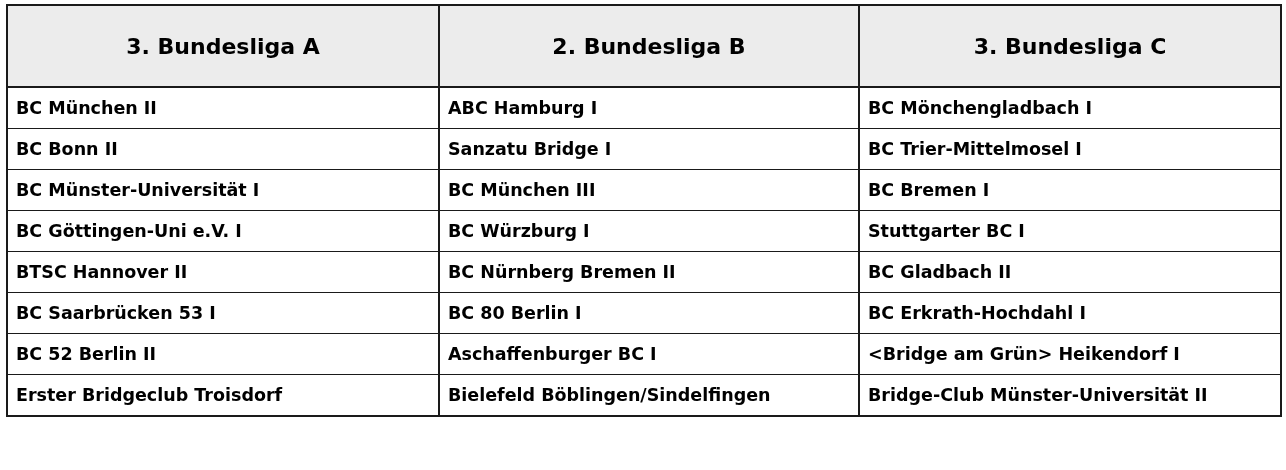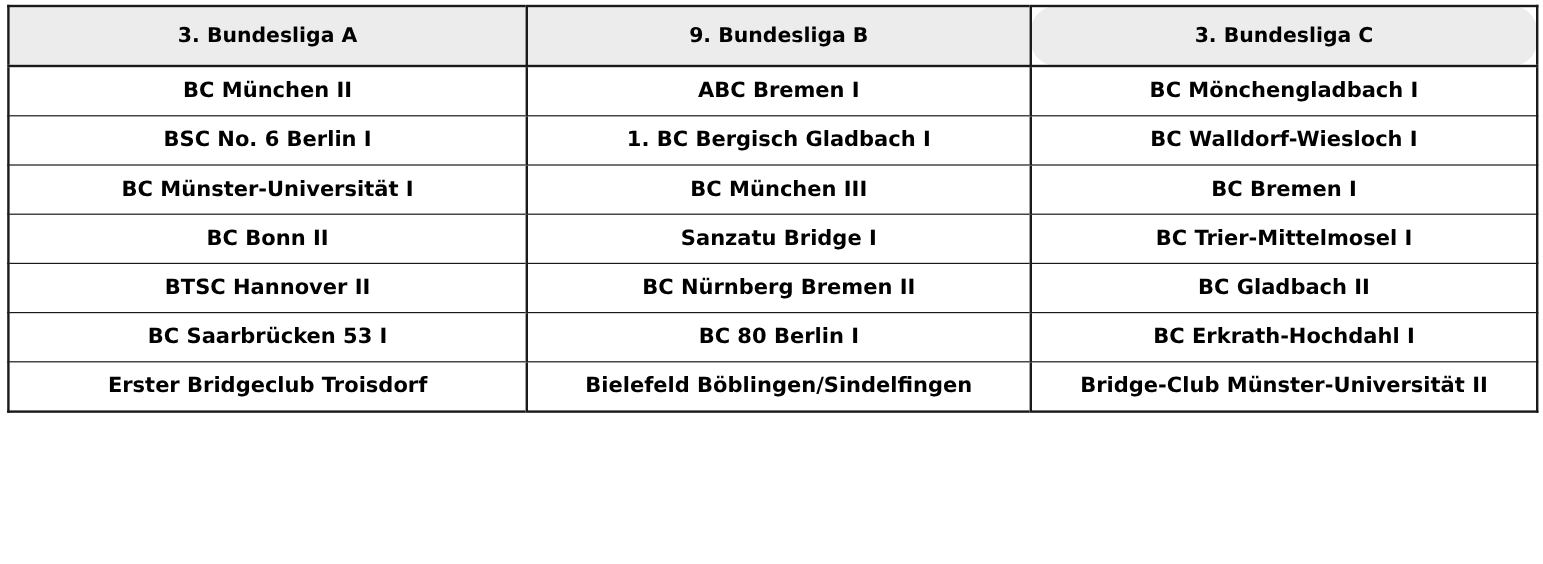--- a/index.html
+++ b/index.html
@@ -29,94 +29,99 @@
   }
   col.col-a { width: 432px; }
   col.col-b { width: 420px; }
   col.col-c { width: 422px; }
 
   thead th {
     background: #ececec;
     border-right: 2px solid #1a1a1a;
     border-bottom: 2px solid #1a1a1a;
     font-weight: bold;
-    font-size: 17px;
+    font-size: 22px;
     text-align: center;
     height: 48px;
-    padding: 0 6px;
+    padding: 16px 6px;
     color: #000000;
     letter-spacing: 0px;
     white-space: nowrap;
   }
-  thead th:last-child { border-right: none; border-radius: 21px; }
+  thead th:last-child { border-right: none; }
 
   tbody td {
     border-right: 2px solid #1a1a1a;
     border-bottom: 1px solid #1a1a1a;
     font-weight: bold;
     font-size: 17.5px;
     height: 40px;
     padding: 0 8px;
     color: #000000;
-    text-align: center;
+    text-align: left;
     vertical-align: middle;
     white-space: nowrap;
     overflow: hidden;
   }
   tbody td:last-child { border-right: none; margin-top: 20px; }
   tbody tr:last-child td { border-bottom: none; }
 </style>
 </head>
 <body>
 
 <div class="sheet">
   <table class="league-table">
     <colgroup>
       <col class="col-a">
       <col class="col-b">
       <col class="col-c">
     </colgroup>
     <thead>
       <tr>
         <th>3. Bundesliga A</th>
-        <th>9. Bundesliga B</th>
+        <th>2. Bundesliga B</th>
         <th>3. Bundesliga C</th>
       </tr>
     </thead>
     <tbody>
       <tr>
         <td>BC München II</td>
-        <td>ABC Bremen I</td>
+        <td>ABC Hamburg I</td>
         <td>BC Mönchengladbach I</td>
       </tr>
       <tr>
-        <td>BSC No. 6 Berlin I</td>
-        <td>1. BC Bergisch Gladbach I</td>
-        <td>BC Walldorf-Wiesloch I</td>
+        <td>BC Bonn II</td>
+        <td>Sanzatu Bridge I</td>
+        <td>BC Trier-Mittelmosel I</td>
       </tr>
       <tr>
         <td>BC Münster-Universität I</td>
         <td>BC München III</td>
         <td>BC Bremen I</td>
       </tr>
       <tr>
-        <td>BC Bonn II</td>
-        <td>Sanzatu Bridge I</td>
-        <td>BC Trier-Mittelmosel I</td>
+        <td>BC Göttingen-Uni e.V. I</td>
+        <td>BC Würzburg I</td>
+        <td>Stuttgarter BC I</td>
       </tr>
       <tr>
         <td>BTSC Hannover II</td>
         <td>BC Nürnberg Bremen II</td>
         <td>BC Gladbach II</td>
       </tr>
       <tr>
         <td>BC Saarbrücken 53 I</td>
         <td>BC 80 Berlin I</td>
         <td>BC Erkrath-Hochdahl I</td>
       </tr>
       <tr>
+        <td>BC 52 Berlin II</td>
+        <td>Aschaffenburger BC I</td>
+        <td>&lt;Bridge am Grün&gt; Heikendorf I</td>
+      </tr>
+      <tr>
         <td>Erster Bridgeclub Troisdorf</td>
         <td>Bielefeld Böblingen/Sindelfingen</td>
         <td>Bridge-Club Münster-Universität II</td>
       </tr>
     </tbody>
   </table>
 </div>
 
 </body></html>

